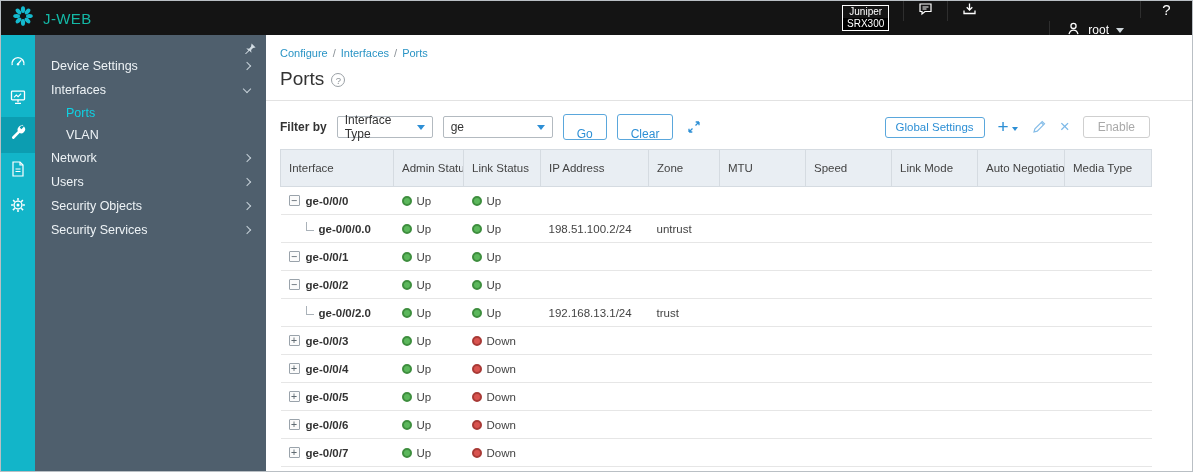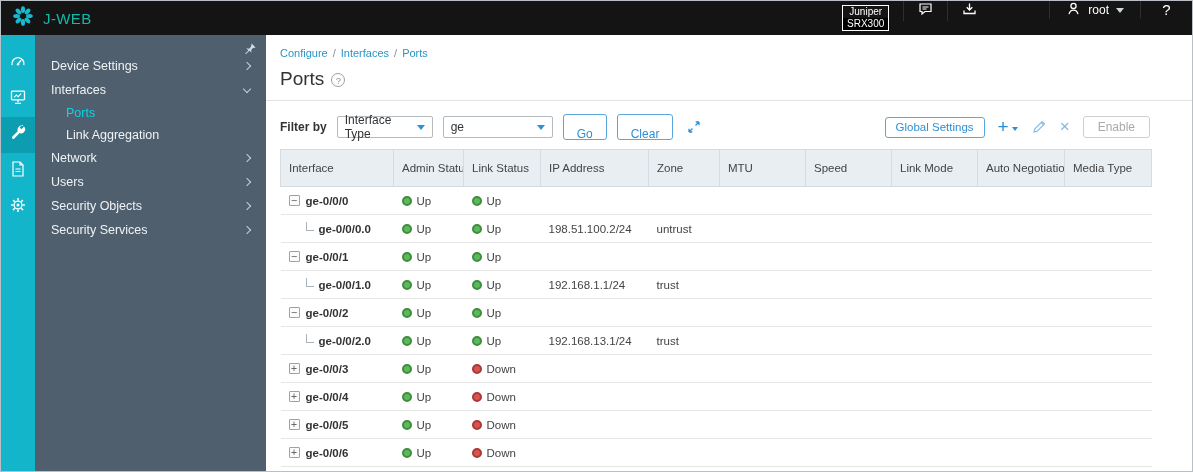--- a/index.html
+++ b/index.html
@@ -21,21 +21,21 @@
     display: flex; flex-direction: column; align-items: stretch;
     font-size: 10px; line-height: 12px; text-align: center; min-width: 46px;
   }
   .badge-brand { color: #fff; padding: 0 4px; }
   .badge-model { background: #000000; color: #fff; padding: 0 4px; }
   .tb-cell {
     display: flex; align-items: center; justify-content: center;
     border-left: 1px solid #2e2e2e; width: 44px; cursor: pointer;
   }
   .tb-spacer { width: 58px; cursor: default; }
-  .tb-user { width: auto; padding: 0 16px; gap: 7px; font-size: 12px; }
+  .tb-user { width: auto; padding: 0 16px; gap: 7px; font-size: 12px; margin-top: 20px; }
   .tb-help { width: 52px; font-size: 15px; color: #fff; }
   .caret-down {
     width: 0; height: 0; border-left: 4px solid transparent;
     border-right: 4px solid transparent; border-top: 5px solid #cfd6db;
   }
   
   .main-row { display: flex; height: 436px; }
   
   .iconstrip {
     width: 34px; background: #12b5c9; display: flex; flex-direction: column;
@@ -262,21 +262,21 @@
       </div>
       <div class="side-item">
         <span class="side-label">Interfaces</span>
         <span class="chev down"></span>
       </div>
       <div class="side-sub">
         <div class="side-item sub selected">
           <span class="side-label">Ports</span>
         </div>
         <div class="side-item sub">
-          <span class="side-label">Link Aggregation</span>
+          <span class="side-label">VLAN</span>
         </div>
       </div>
       <div class="side-item">
         <span class="side-label">Network</span>
         <span class="chev right"></span>
       </div>
       <div class="side-item">
         <span class="side-label">Users</span>
         <span class="chev right"></span>
       </div>
@@ -432,42 +432,20 @@
     <td></td>
     <td></td>
     <td></td>
     <td></td>
     <td></td>
     <td></td>
   </tr>
             <tr>
     <td>
       <span class="cell-iface">
-
-        <span class="tree"></span>
-        <span class="iface-name">ge-0/0/1.0</span>
-      </span>
-    </td>
-    <td>
-      <span class="dot up"></span><span>Up</span>
-    </td>
-    <td>
-      <span class="dot up"></span><span>Up</span>
-    </td>
-    <td>192.168.1.1/24</td>
-    <td>trust</td>
-    <td></td>
-    <td></td>
-    <td></td>
-    <td></td>
-    <td></td>
-  </tr>
-            <tr>
-    <td>
-      <span class="cell-iface">
         <span class="expander">−</span>
 
         <span class="iface-name">ge-0/0/2</span>
       </span>
     </td>
     <td>
       <span class="dot up"></span><span>Up</span>
     </td>
     <td>
       <span class="dot up"></span><span>Up</span>

